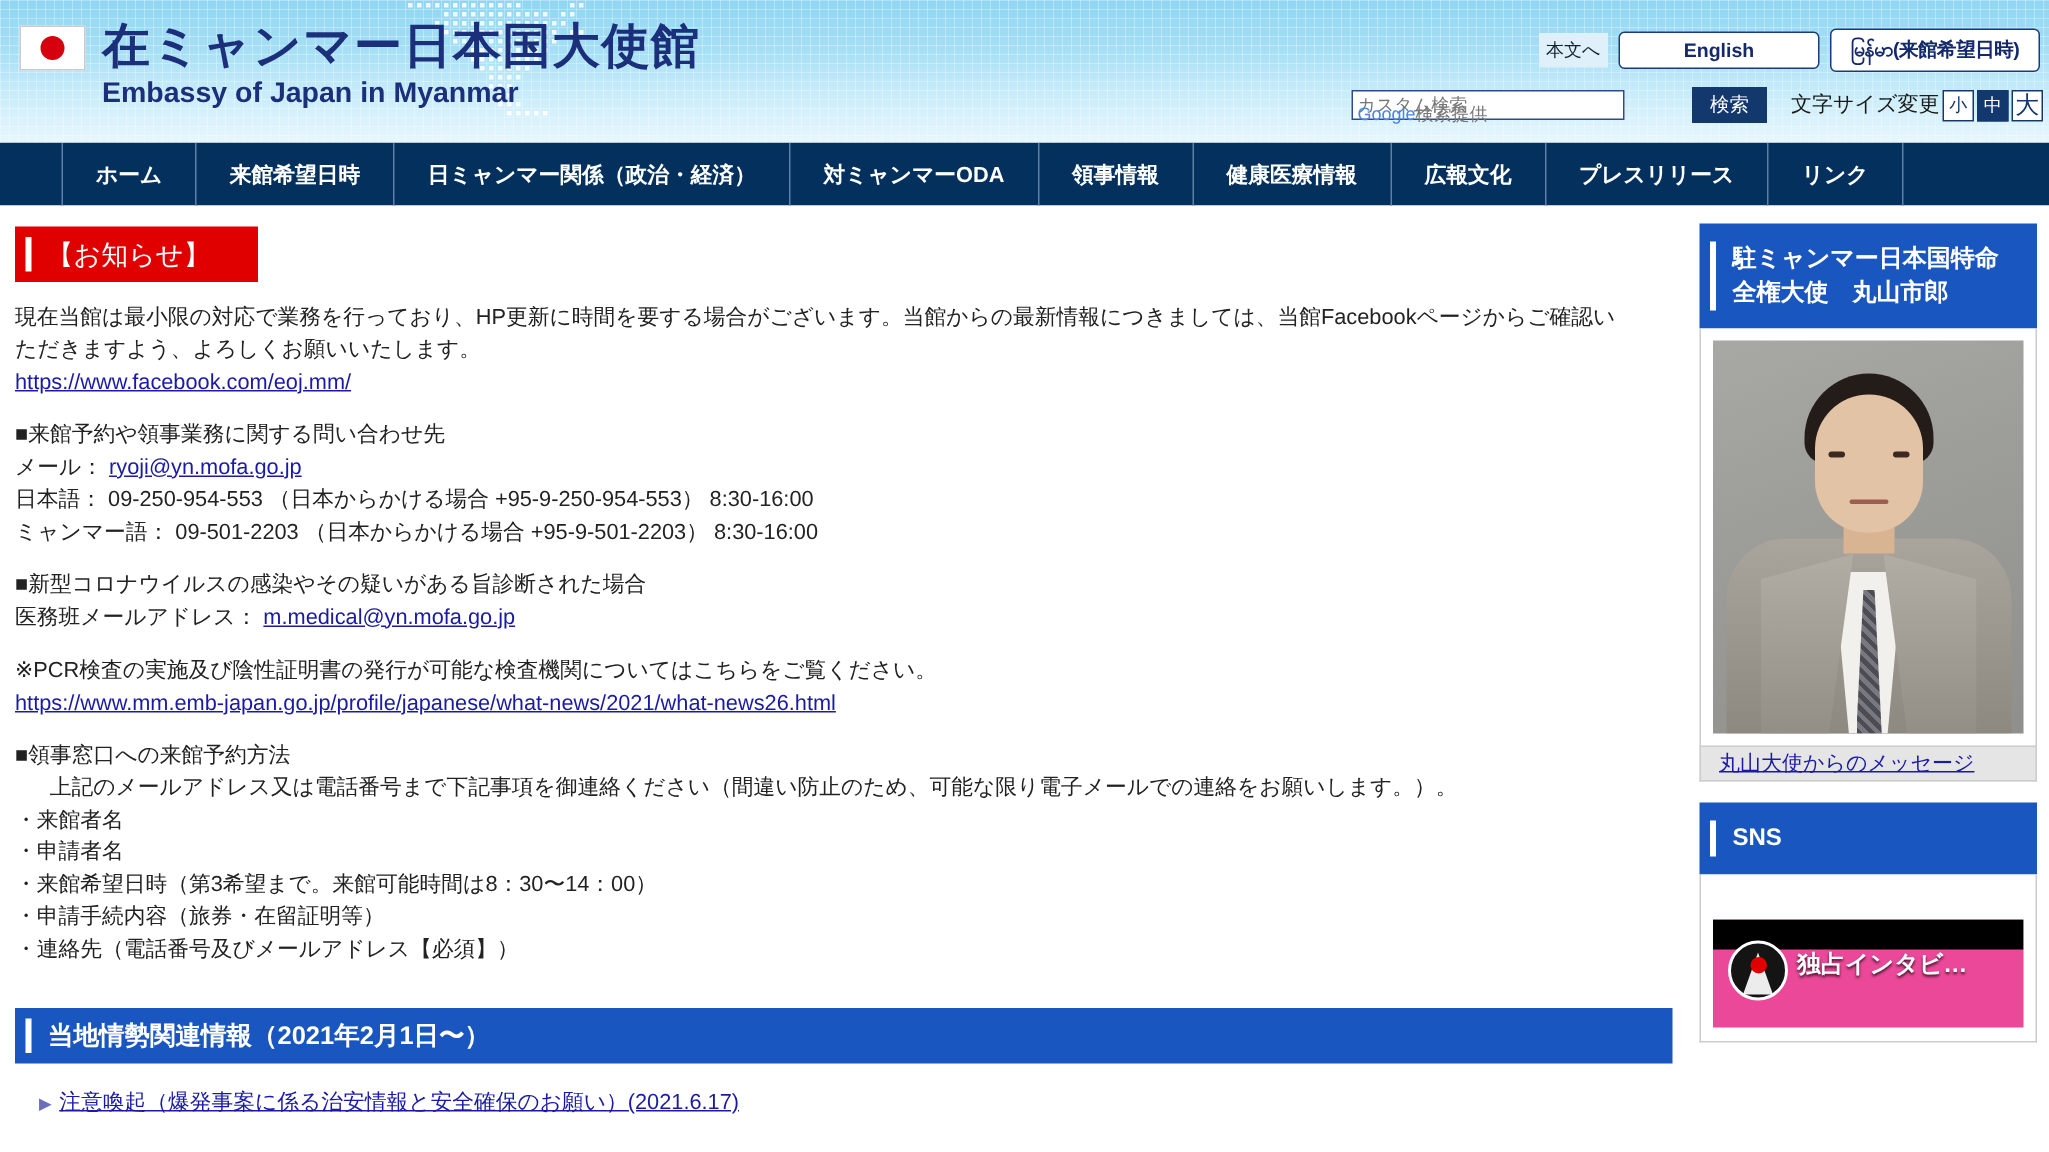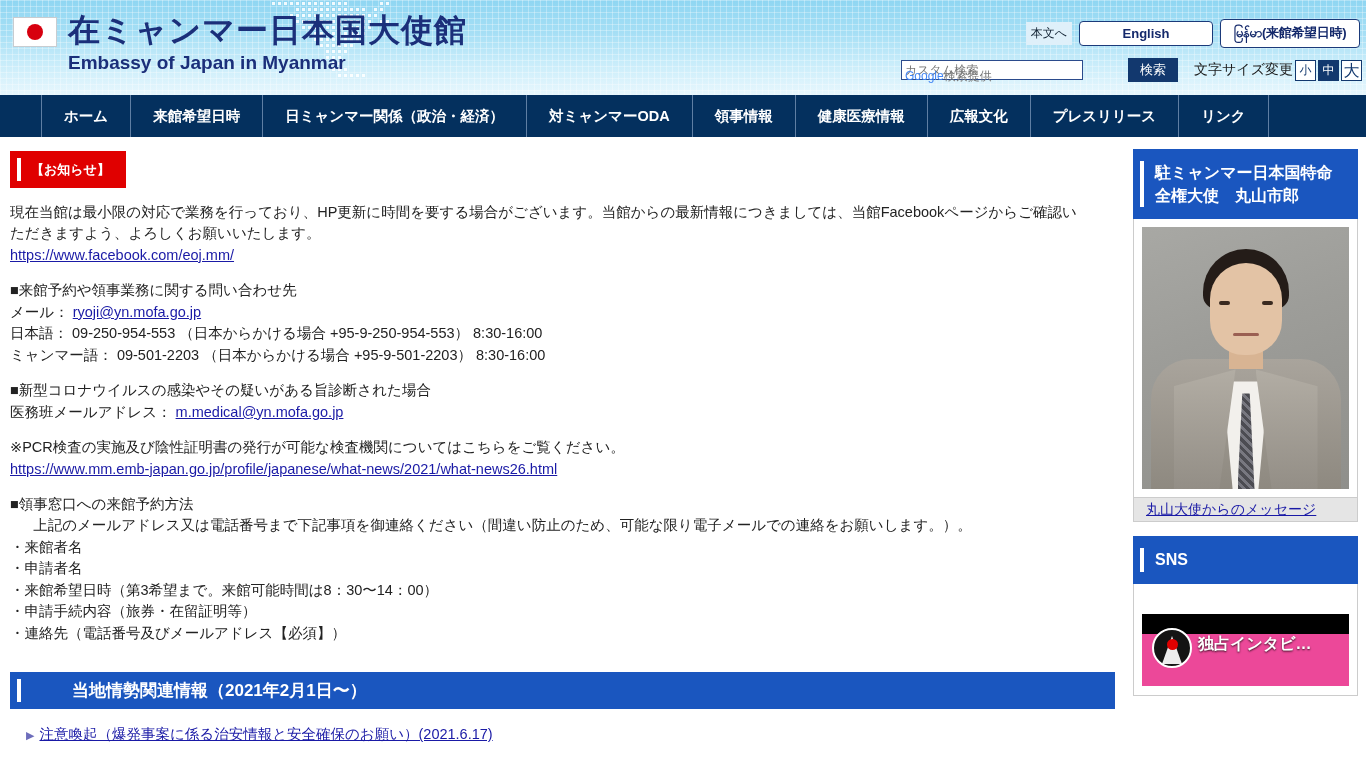--- a/index.html
+++ b/index.html
@@ -171,42 +171,42 @@
     margin: 14px 0 0 10px;
     display: inline-flex;
     background: #e00000;
     align-items: center;
     height: 37px;
   }
   .notice-bar {
     width: 4px; height: 23px; background: #ffffff; margin: 0 10px 0 7px;
   }
   .notice-text {
-    color: #ffffff; font-size: 13px; font-weight: bold; padding-right: 16px;
+    color: #ffffff; font-size: 18px; font-weight: normal; padding-right: 32px;
   }
 
   .body-text {
     margin: 0 10px;
     font-size: 14.5px;
     line-height: 1.48;
     color: #222222;
   }
   .body-text p { margin: 0; }
   .spacer { height: 14px; }
   a.inline-link {
     color: #1a1aa6; text-decoration: underline;
   }
   .indent1 { padding-left: 1.6em; }
 
   
   .section-blue {
     margin: 28px 10px 0 10px;
     background: #1a56bf;
     height: 37px;
-    display: flex; align-items: center; gap: 40px;
+    display: flex; align-items: center;
   }
   .section-blue .bar {
     width: 4px; height: 23px; background: #ffffff; margin: 0 11px 0 7px;
   }
   .section-blue .txt {
     color: #ffffff; font-size: 17px; font-weight: bold;
   }
   .link-list {
     margin: 16px 0 0 26px;
     font-size: 14.5px;

